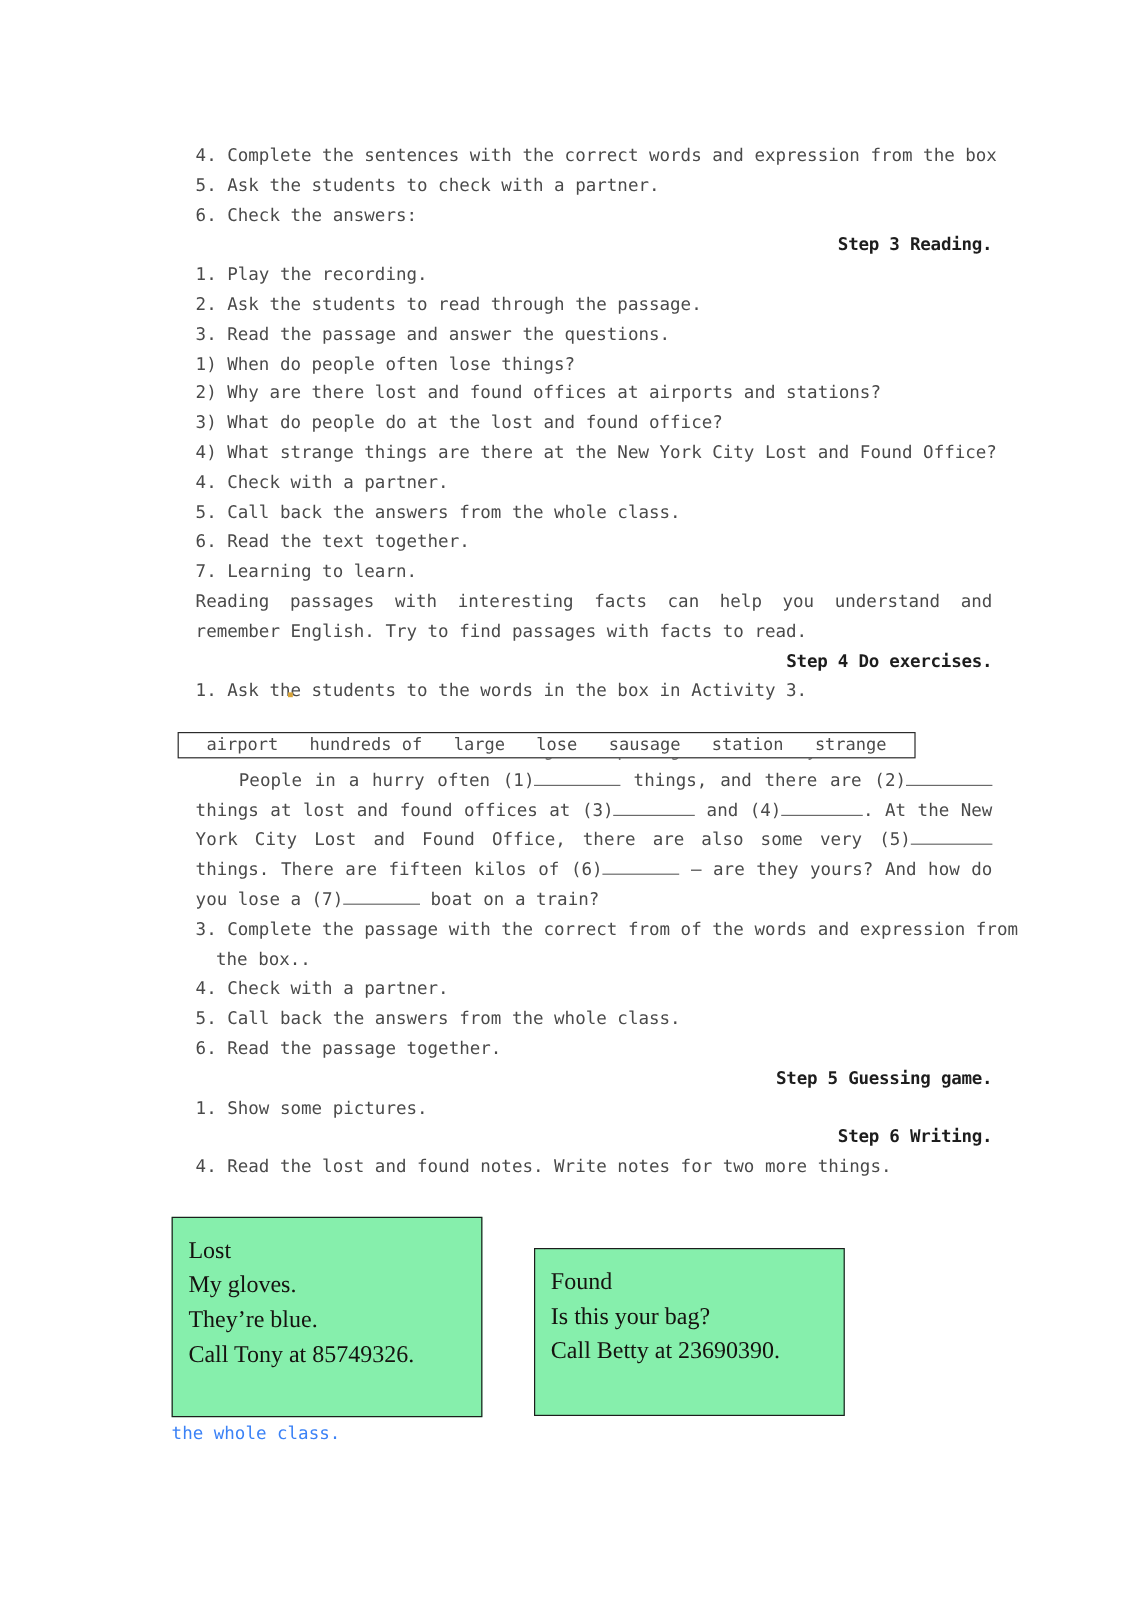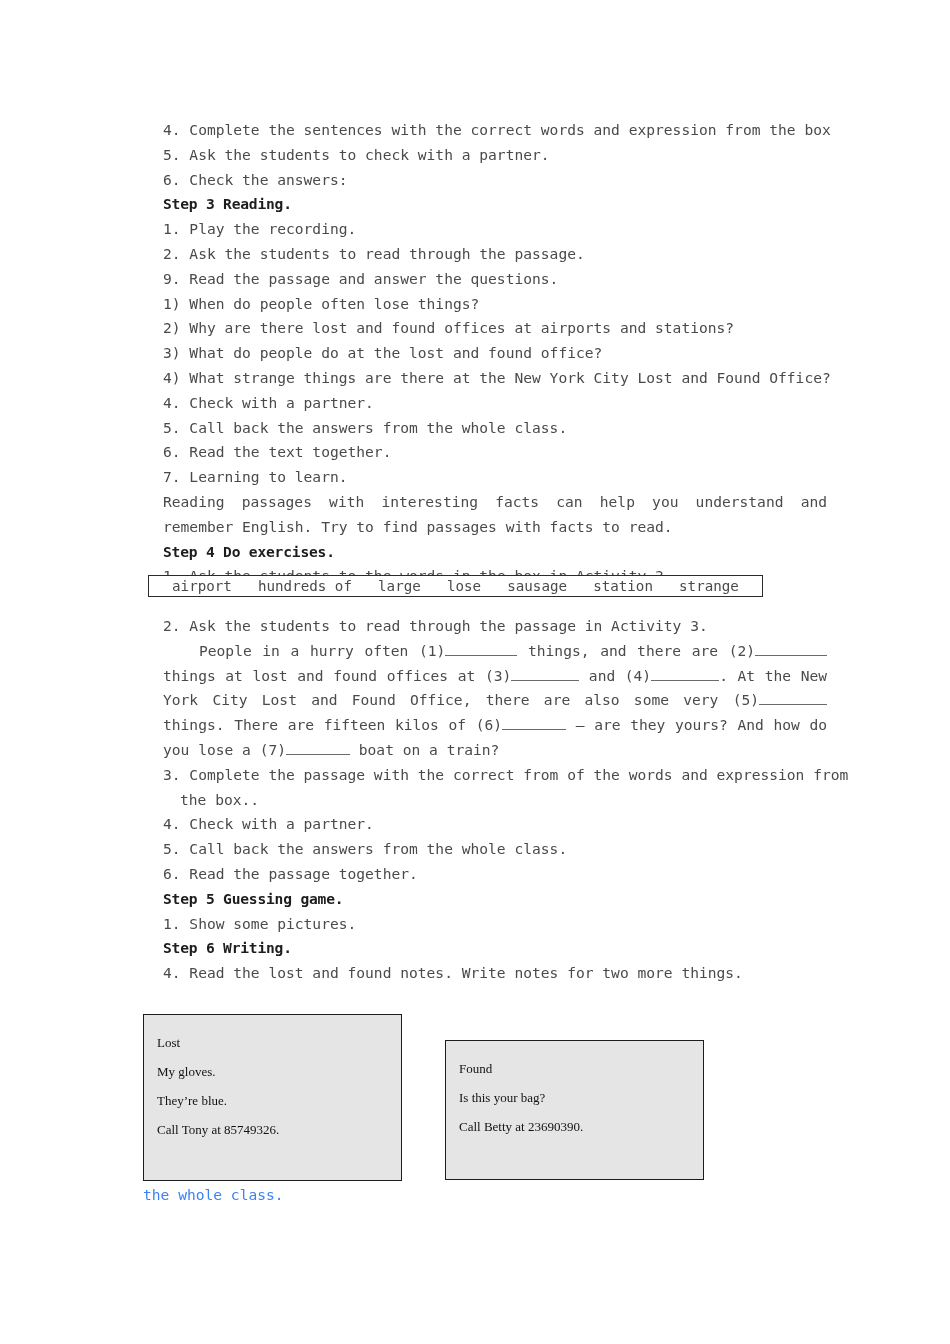--- a/index.html
+++ b/index.html
@@ -34,20 +34,21 @@
     font-size: 14.6px;
     line-height: 24.8px;
     white-space: pre;
     color: #4a4a4a;
     letter-spacing: 0px;
   }
   .line.bold {
     font-weight: bold;
     color: #1d1d1d;
     letter-spacing: -0.2px;
+    text-align: right;
   }
   .para {
     font-size: 14.6px;
     line-height: 24.8px;
     color: #4a4a4a;
     text-align: justify;
     text-align-last: left;
     margin: 0;
   }
   .para.just-all {
@@ -63,21 +64,21 @@
     height: 14px;
   }
   .b-long { width: 72px; }
   .b-med  { width: 68px; }
   .b-short{ width: 64px; }
 
   
   .wordbank {
     position: absolute;
     left: 148px;
-    top: 575px;
+    top: 610px;
     width: 615px;
     height: 22px;
     border: 1px solid #2b2b2b;
     box-sizing: border-box;
     background: #fff;
   }
   .wordbank-inner {
     display: flex;
     align-items: center;
     justify-content: space-around;
@@ -86,24 +87,24 @@
     color: #4a4a4a;
     padding: 0 10px;
     box-sizing: border-box;
   }
   .wordbank-inner span { white-space: nowrap; }
 
   
   .note-box {
     position: absolute;
     border: 1.3px solid #1d1d1d;
-    background: #e5e5e5;
+    background: #86efac;
     box-sizing: border-box;
     font-family: "Liberation Serif", "DejaVu Serif", serif;
-    font-size: 13px;
+    font-size: 20px;
     color: #15120f;
     z-index: 5;
   }
   .note-box .note-line {
     line-height: 29px;
     white-space: nowrap;
   }
   #note-lost {
     left: 143px;
     top: 1014px;
@@ -151,21 +152,21 @@
   <div class="occluded-line">the whole class.</div>
 
   <div class="content">
 
     <div class="line">4. Complete the sentences with the correct words and expression from the box</div>
     <div class="line">5. Ask the students to check with a partner.</div>
     <div class="line">6. Check the answers:</div>
     <div class="line bold">Step 3 Reading.</div>
     <div class="line">1. Play the recording.</div>
     <div class="line">2. Ask the students to read through the passage.</div>
-    <div class="line">9. Read the passage and answer the questions.</div>
+    <div class="line">3. Read the passage and answer the questions.</div>
     <div class="line">1) When do people often lose things?</div>
     <div class="line">2) Why are there lost and found offices at airports and stations?</div>
     <div class="line">3) What do people do at the lost and found office?</div>
     <div class="line">4) What strange things are there at the New York City Lost and Found Office?</div>
     <div class="line">4. Check with a partner.</div>
     <div class="line">5. Call back the answers from the whole class.</div>
     <div class="line">6. Read the text together.</div>
     <div class="line">7. Learning to learn.</div>
     <p class="para" style="width:664px;">Reading passages with interesting facts can help you understand and remember English. Try to find passages with facts to read.</p>
     <div class="line bold">Step 4 Do exercises.</div>

